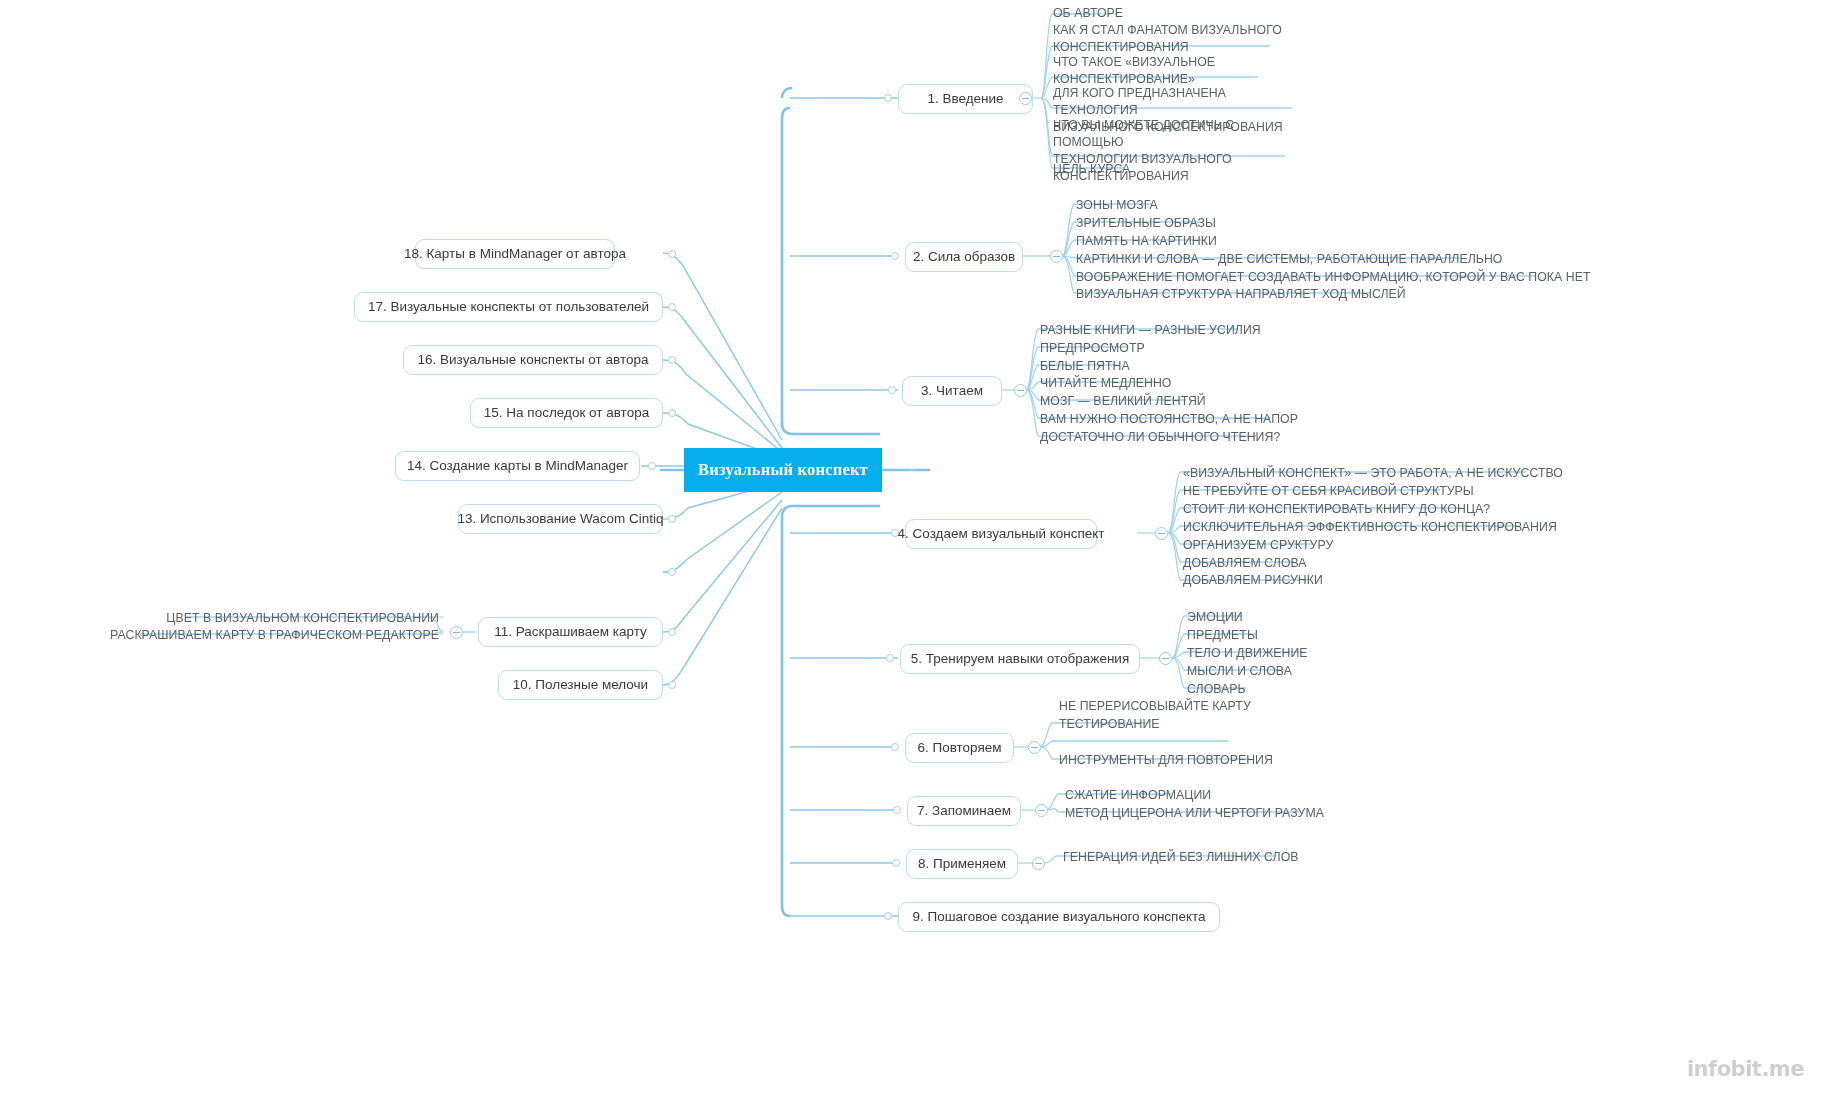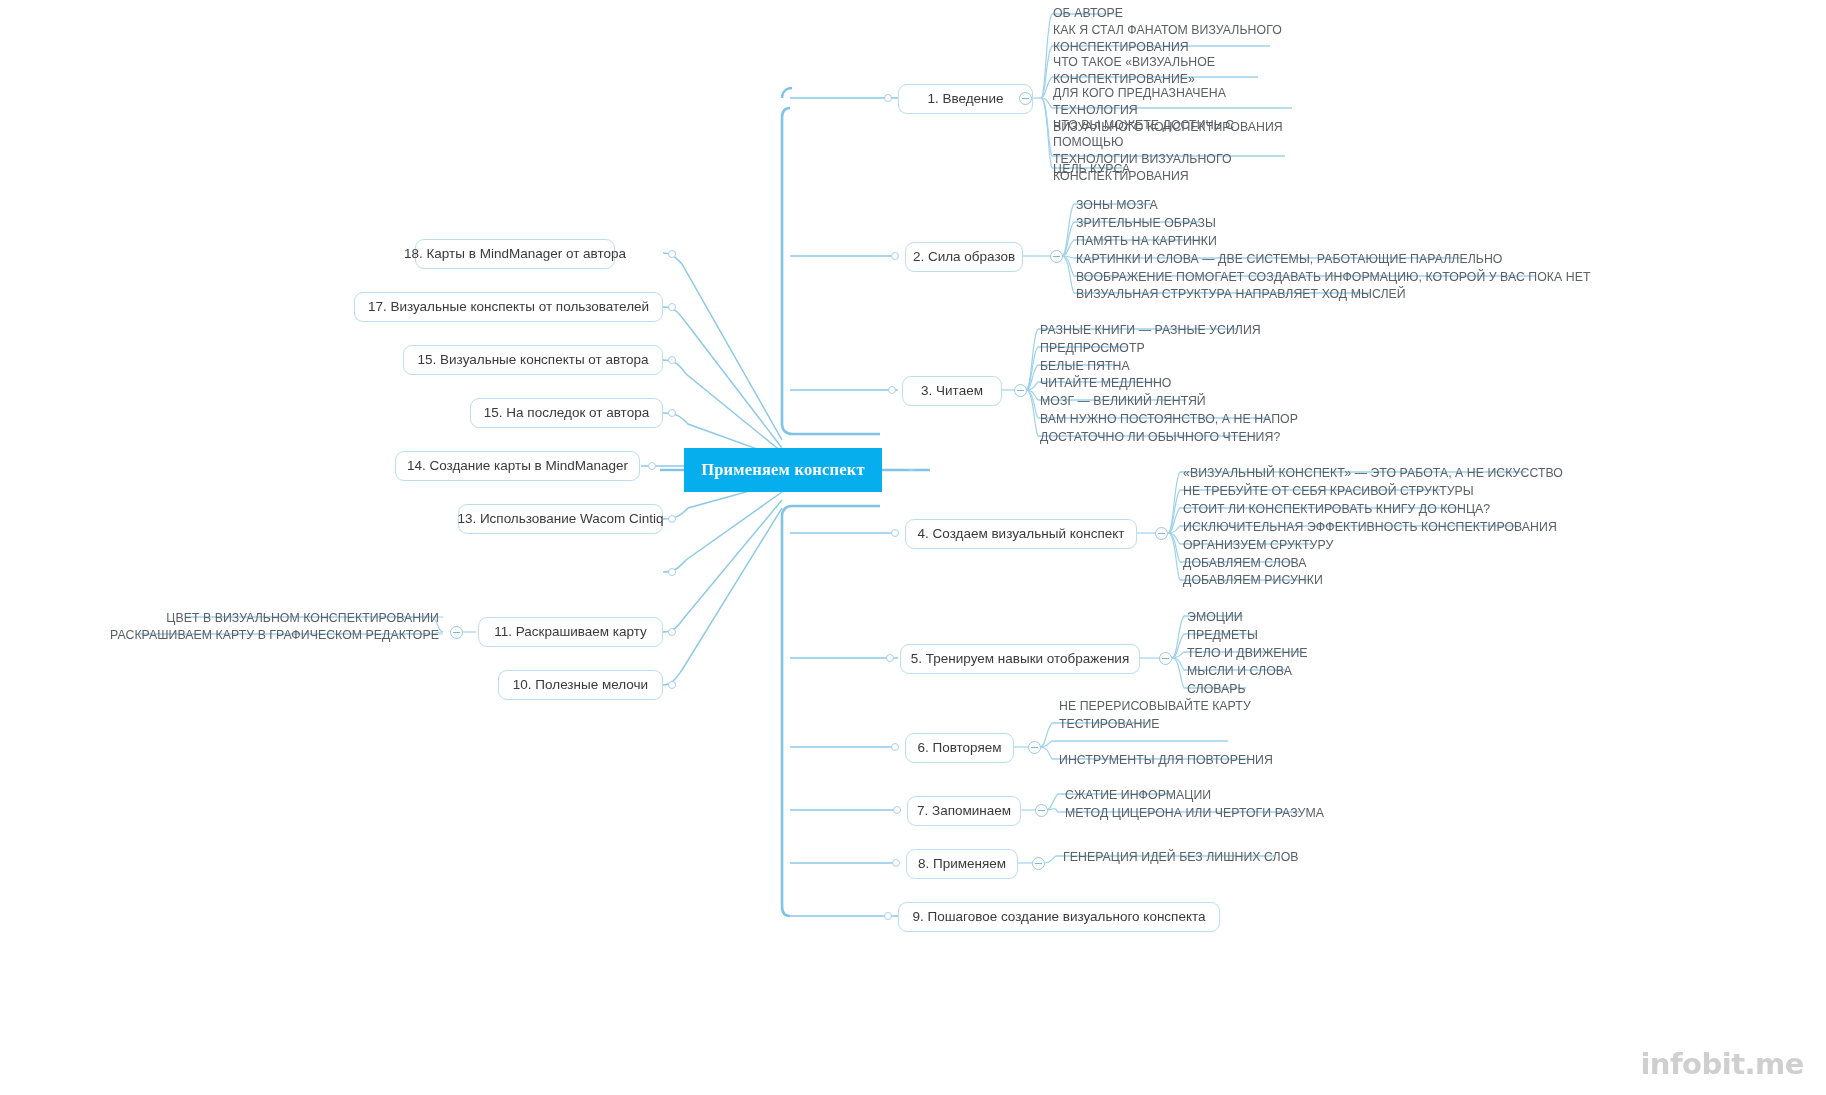--- a/index.html
+++ b/index.html
@@ -88,21 +88,21 @@
     width:8px;height:8px;
     border:1px solid #a9cfe4;
   }
 
   
   .watermark{
     position:absolute;
     right:22px;bottom:14px;
     font-family:"DejaVu Sans",sans-serif;
     font-weight:bold;
-    font-size:29px;
+    font-size:21px;
     letter-spacing:-.5px;
     color:#cfcfcf;
     user-select:none;
     margin-left:8px;
   }
 </style>
 </head>
 <body>
 
 <div id="map">
@@ -238,42 +238,42 @@
 
       <path d="M476 632 L 452 632"></path>
       <path d="M443 632 C 438 632 438 620 432 617 L 186 617"></path>
       <path d="M443 632 C 438 632 438 632 434 634 L 139 634"></path>
       <path d="M186 617 H443"></path>
         <path d="M139 634 H443"></path>
     </g>
   </svg>
 
   <div class="central" style="left:684px;top:448px;width:198px;height:44px;">
-    <span>Применяем конспект</span>
+    <span>Визуальный конспект</span>
   </div>
 
   <div class="node" style="left:898px;top:84px;width:135px;height:30px;">
     <span>1. Введение</span>
   </div>
   <div class="knob minus" style="left:1019px;top:91.5px;"></div>
   <div class="knob dot" style="left:884px;top:94px;"></div>
 
   <div class="node" style="left:905px;top:242px;width:118px;height:30px;">
     <span>2. Сила образов</span>
   </div>
   <div class="knob minus" style="left:1050px;top:249.5px;"></div>
   <div class="knob dot" style="left:891px;top:252px;"></div>
 
   <div class="node" style="left:902px;top:376px;width:100px;height:30px;">
     <span>3. Читаем</span>
   </div>
   <div class="knob minus" style="left:1014px;top:383.5px;"></div>
   <div class="knob dot" style="left:888px;top:386px;"></div>
 
-  <div class="node" style="left:905px;top:519px;width:232px;height:30px;">
+  <div class="node" style="left:905px;top:519px;width:192px;height:30px;">
     <span>4. Создаем визуальный конспект</span>
   </div>
   <div class="knob minus" style="left:1155px;top:526.5px;"></div>
   <div class="knob dot" style="left:891px;top:529px;"></div>
 
   <div class="node" style="left:900px;top:644px;width:240px;height:30px;">
     <span>5. Тренируем навыки отображения</span>
   </div>
   <div class="knob minus" style="left:1159px;top:651.5px;"></div>
   <div class="knob dot" style="left:886px;top:654px;"></div>
@@ -355,21 +355,21 @@
     <span>18. Карты в MindManager от автора</span>
   </div>
   <div class="knob dot" style="left:668px;top:250px;"></div>
 
   <div class="node" style="left:354px;top:292px;width:309px;height:30px;">
     <span>17. Визуальные конспекты от пользователей</span>
   </div>
   <div class="knob dot" style="left:668px;top:303px;"></div>
 
   <div class="node" style="left:403px;top:345px;width:260px;height:30px;">
-    <span>15. Визуальные конспекты от автора</span>
+    <span>16. Визуальные конспекты от автора</span>
   </div>
   <div class="knob dot" style="left:668px;top:356px;"></div>
 
   <div class="node" style="left:470px;top:398px;width:193px;height:30px;">
     <span>15. На последок от автора</span>
   </div>
   <div class="knob dot" style="left:668px;top:409px;"></div>
 
   <div class="node" style="left:395px;top:451px;width:245px;height:30px;">
     <span>14. Создание карты в MindManager</span>

